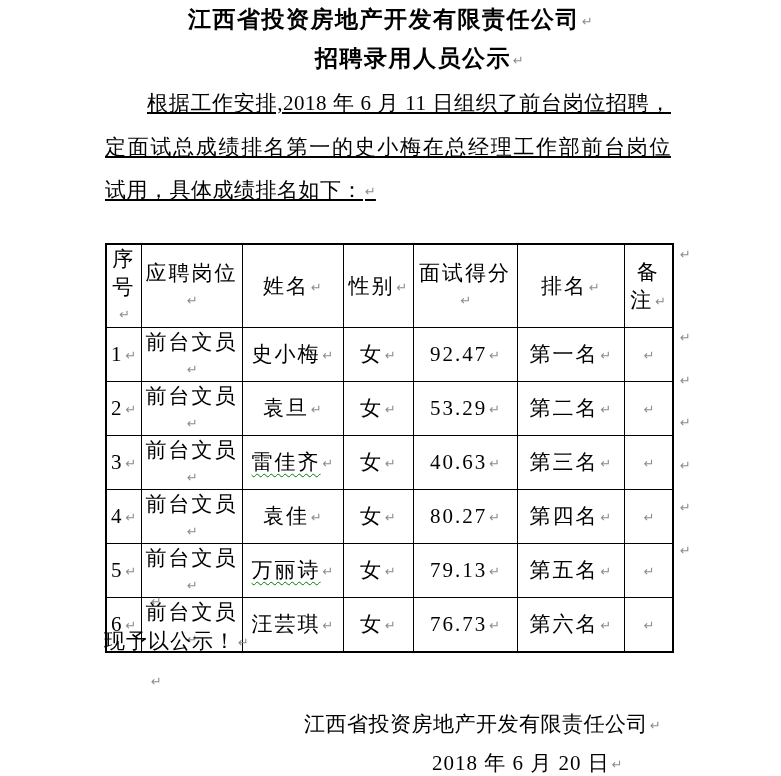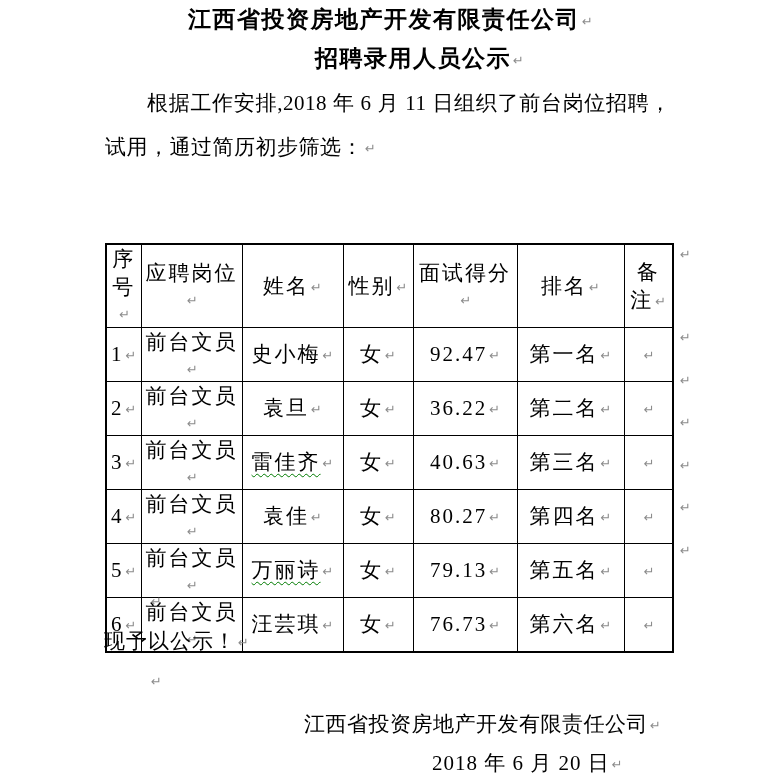--- a/index.html
+++ b/index.html
@@ -24,21 +24,21 @@
     font-weight:normal;
     font-size:13px;color:#8c8c8c;
     letter-spacing:0;
     margin-left:2px;
     vertical-align:1px;
   }
   .body-block{
     position:absolute;left:105px;top:82px;width:566px;
     font-size:21px;line-height:43.5px;letter-spacing:0.5px;
   }
-  .body-line{white-space:nowrap;}
+  .body-line{white-space:nowrap;text-decoration:underline;}
   .body-line.jl{text-align:justify;text-align-last:justify;white-space:normal;}
   .body-line.indent{text-indent:42px;}
   table.score-table{
     position:absolute;left:105px;top:243px;
     border-collapse:collapse;
     width:567px;
     table-layout:fixed;
     font-size:21px;
   }
   table.score-table td,table.score-table th{
@@ -73,21 +73,22 @@
 <body>
 
 <div class="page">
 
   <div class="title" id="title1"><span>江西省投资房地产开发有限责任公司</span><span class="mark">↵</span></div>
 
   <div class="title" id="title2"><span>招聘录用人员公示</span><span class="mark">↵</span></div>
 
   <div class="body-block">
     <div class="body-line jl indent">根据工作安排,2018 年 6 月 11 日组织了前台岗位招聘，</div>
-    <div class="body-line"><span>试用，通过简历初步筛选：</span><span class="mark">↵</span></div>
+    <div class="body-line jl">定面试总成绩排名第一的史小梅在总经理工作部前台岗位</div>
+    <div class="body-line"><span>试用，具体成绩排名如下：</span><span class="mark">↵</span></div>
   </div>
 
   <table class="score-table">
     <colgroup>
       <col style="width:35px">
         <col style="width:101px">
         <col style="width:101px">
       <col style="width:70px">
         <col style="width:104px">
         <col style="width:107px">
@@ -112,21 +113,21 @@
           <td><span>女</span><span class="mark">↵</span></td>
           <td class="num"><span>92.47</span><span class="mark">↵</span></td>
           <td><span>第一名</span><span class="mark">↵</span></td>
           <td><span class="mark">↵</span></td>
         </tr>
         <tr class="data-row">
           <td class="num"><span>2</span><span class="mark">↵</span></td>
           <td><span>前台文员</span><span class="mark">↵</span></td>
           <td><span>袁旦</span><span class="mark">↵</span></td>
           <td><span>女</span><span class="mark">↵</span></td>
-          <td class="num"><span>36.22</span><span class="mark">↵</span></td>
+          <td class="num"><span>53.29</span><span class="mark">↵</span></td>
           <td><span>第二名</span><span class="mark">↵</span></td>
           <td><span class="mark">↵</span></td>
         </tr>
         <tr class="data-row">
           <td class="num"><span>3</span><span class="mark">↵</span></td>
           <td><span>前台文员</span><span class="mark">↵</span></td>
           <td><span class="misspelled">雷佳齐</span><span class="mark">↵</span></td>
           <td><span>女</span><span class="mark">↵</span></td>
           <td class="num"><span>40.63</span><span class="mark">↵</span></td>
           <td><span>第三名</span><span class="mark">↵</span></td>

